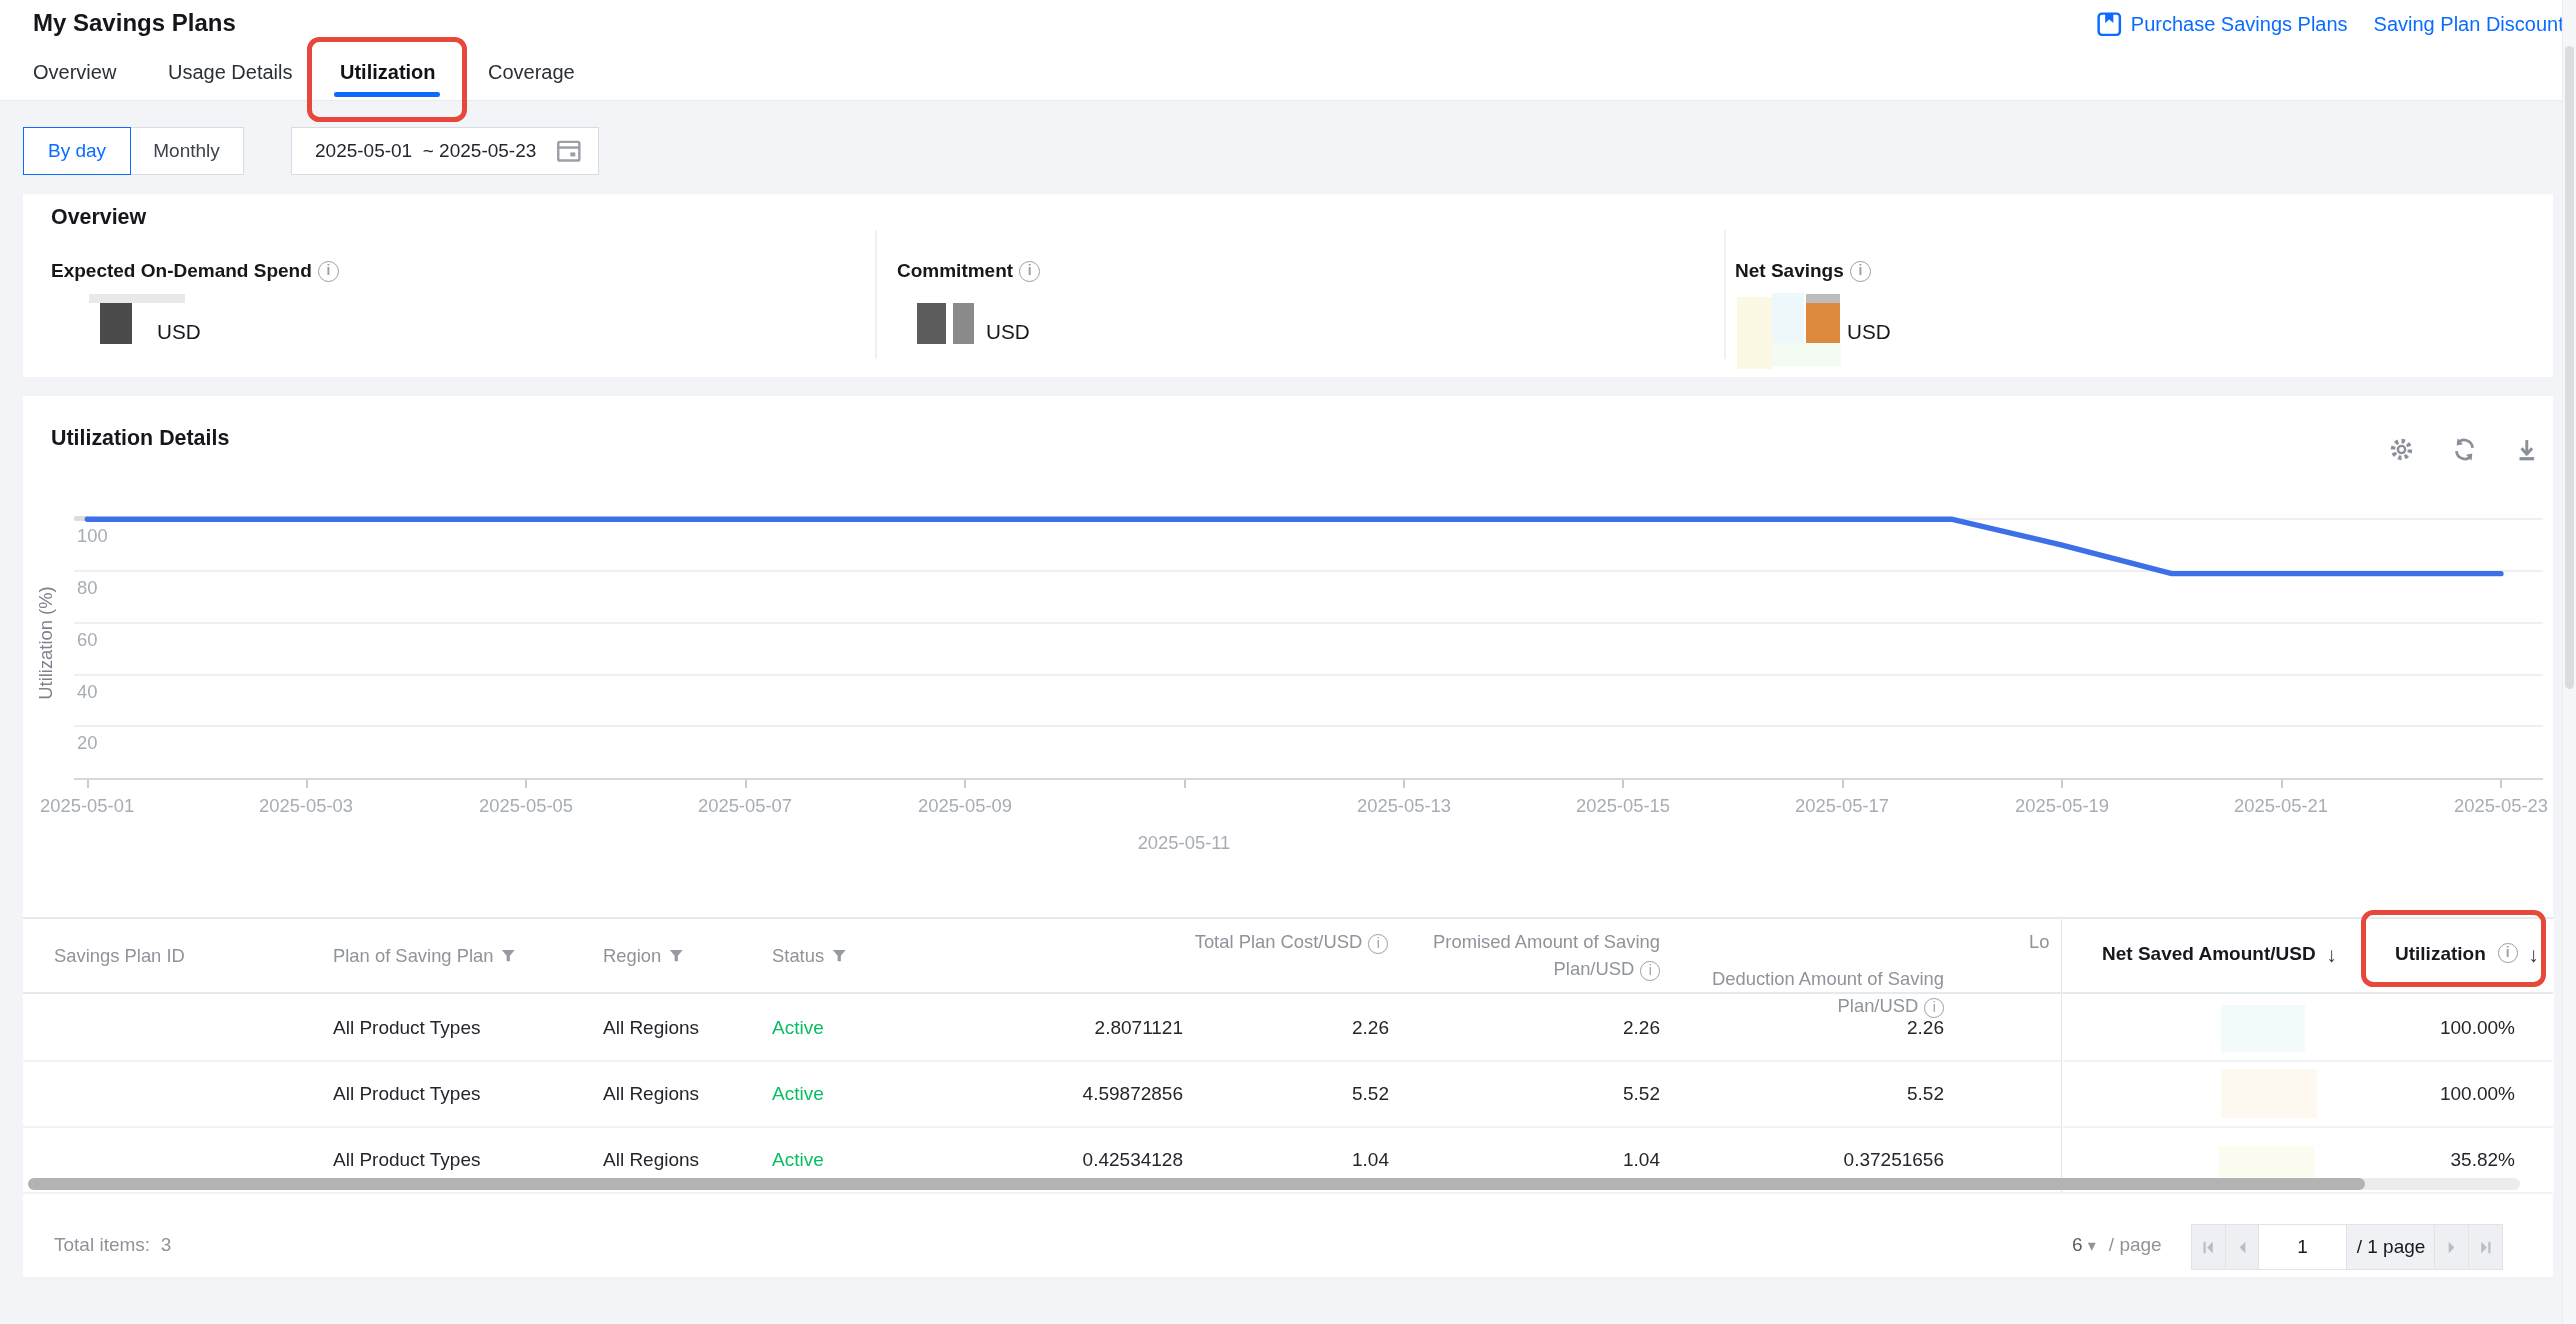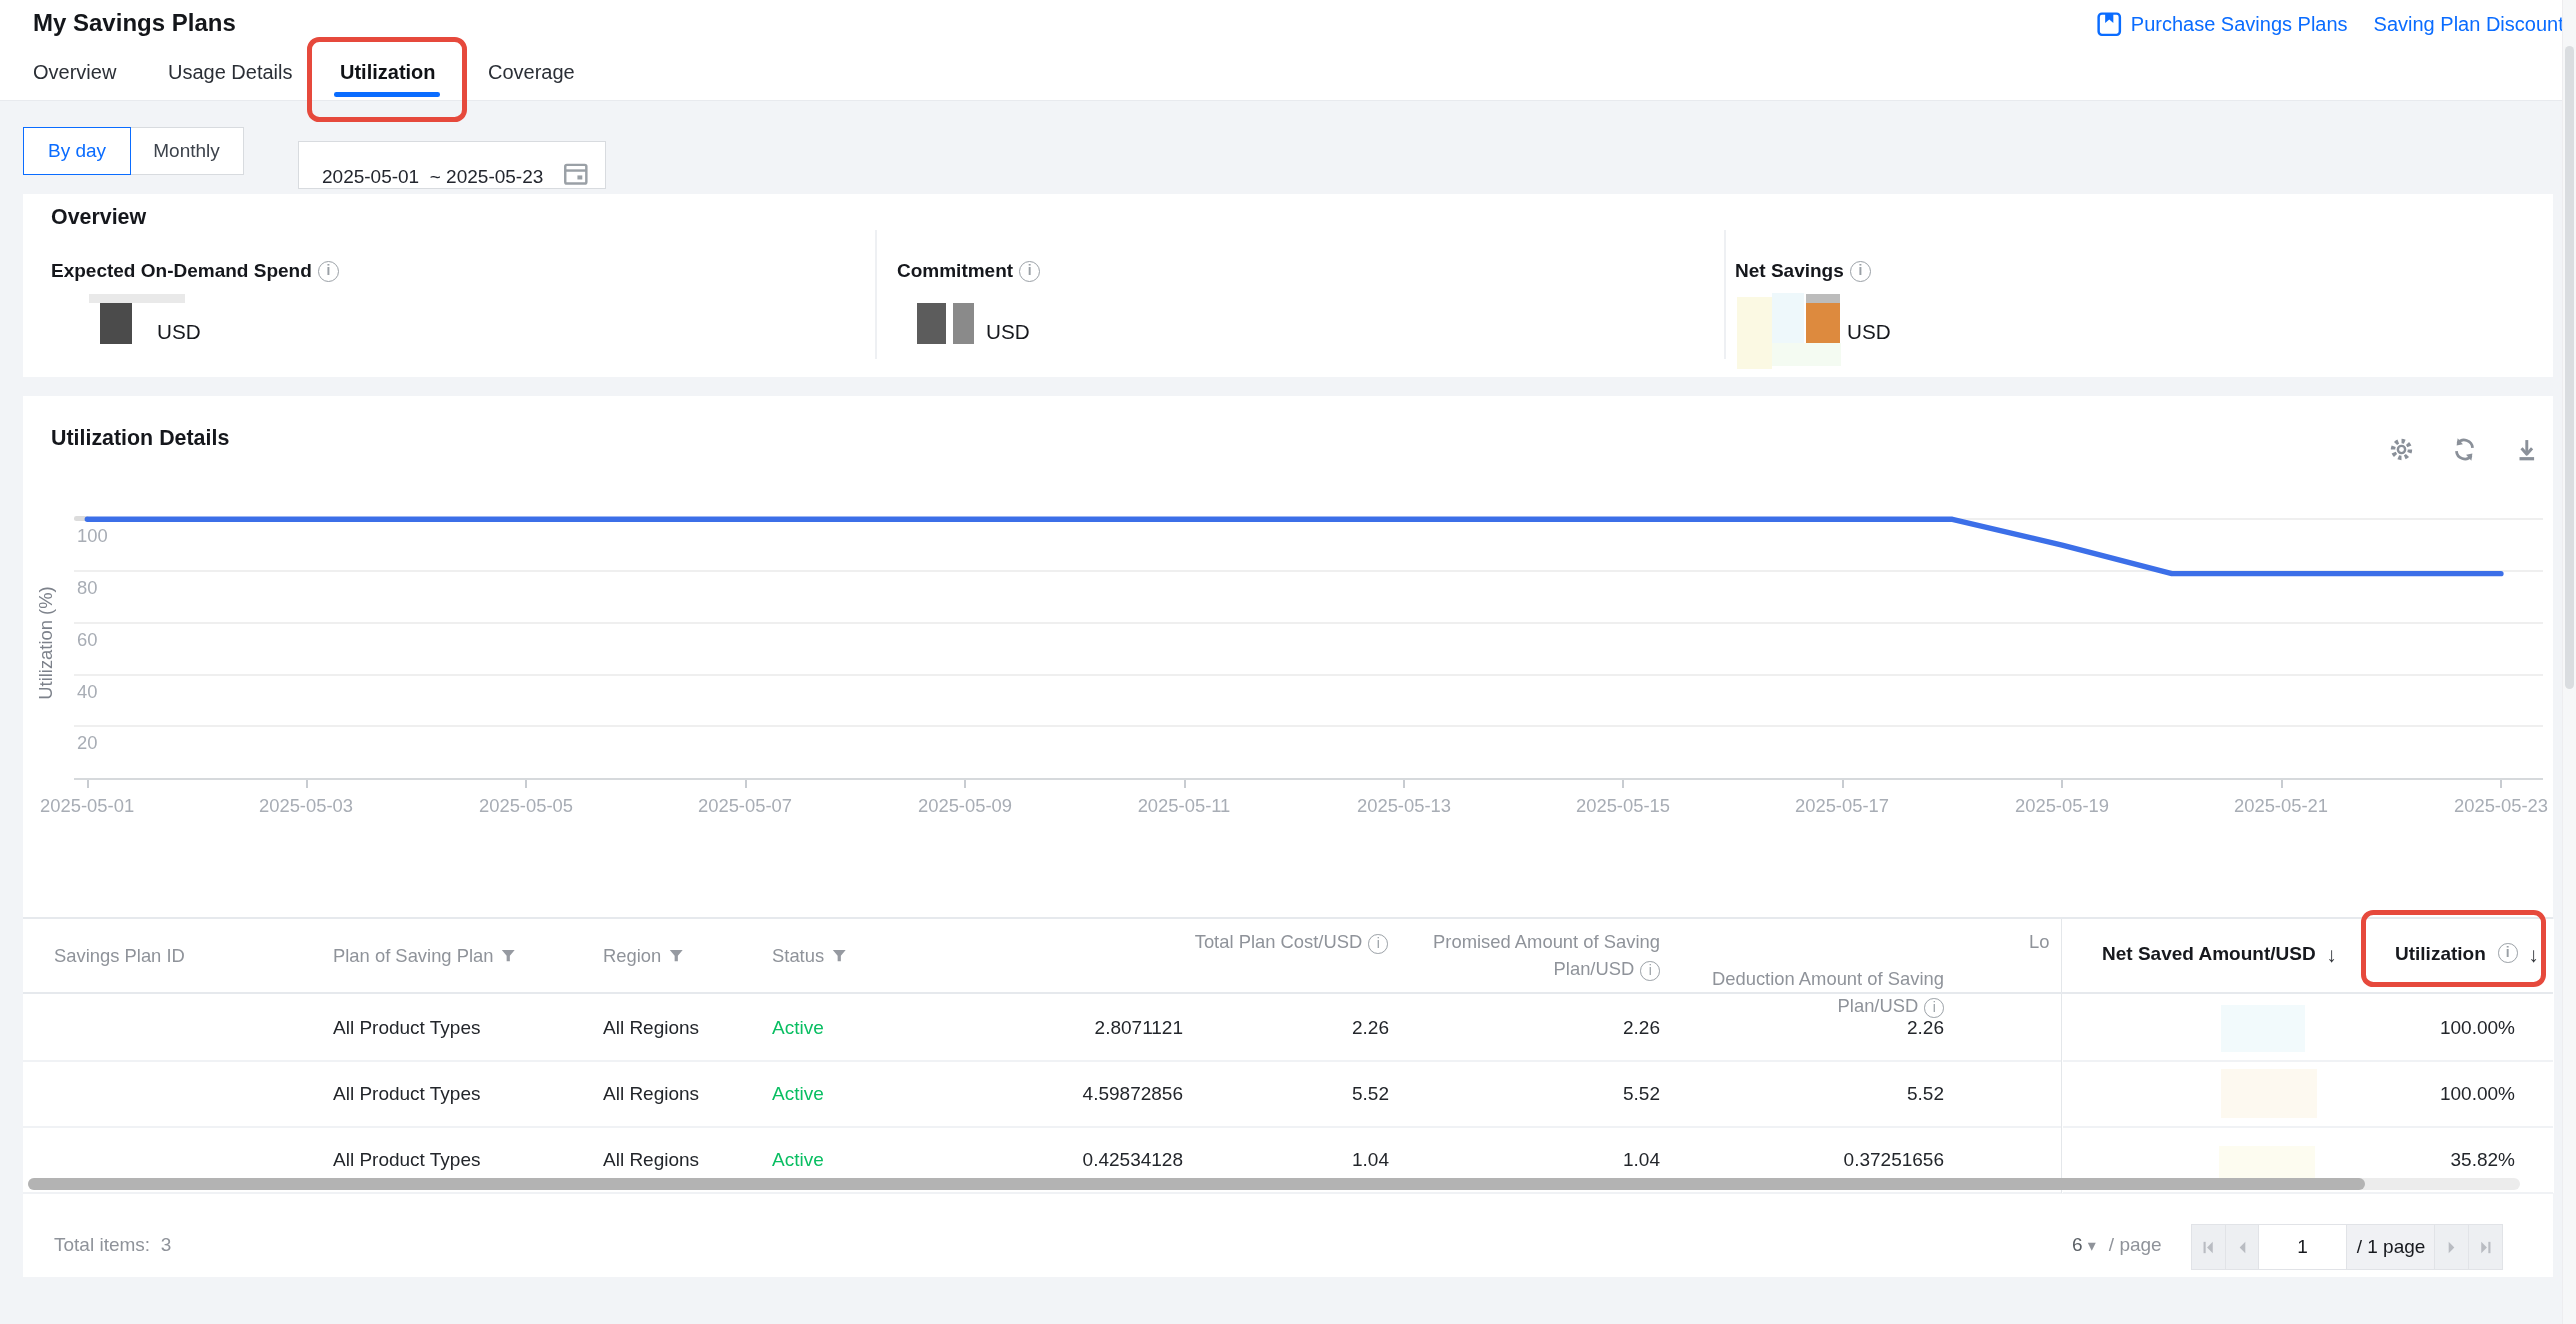--- a/index.html
+++ b/index.html
@@ -18,22 +18,22 @@
 
   
   .anno{border:5.4px solid #e6493c;border-radius:12.3px;background:transparent;pointer-events:none;}
   .anno1{left:307px;top:37px;width:150px;height:75px;}
   .anno2{left:2361px;top:910px;width:175px;height:67px;}
 
   
   .seg{height:46px;background:#fff;display:flex;align-items:center;justify-content:center;font-size:19px;cursor:pointer;}
   .seg-byday{left:23px;top:127px;width:106px;border:1.5px solid #0a6cff;color:#0a6cff;z-index:2;}
   .seg-monthly{left:129px;top:127px;width:113px;border:1.5px solid #d8dbdf;color:#3d434c;}
-  .datebox{left:291px;top:141px;width:306px;height:46px;background:#fff;border:1.5px solid #d8dbdf;
-           display:flex;align-items:flex-end;cursor:pointer;margin-left:7px;}
+  .datebox{left:291px;top:127px;width:306px;height:46px;background:#fff;border:1.5px solid #d8dbdf;
+           display:flex;align-items:center;cursor:pointer;}
   .datebox .dtext{margin-left:23px;font-size:19px;color:#23262e;white-space:pre;}
   .datebox .cal{margin-left:auto;margin-right:15.3px;display:flex;}
 
   
   .card{background:#fff;}
   .overview-card{left:23px;top:194px;width:2530px;height:183px;}
   .main-card{left:23px;top:396px;width:2530px;height:881px;}
   .section-title{font-size:21.4px;font-weight:bold;color:#15171c;}
   .ov-divider{width:1.5px;background:#eef0f3;top:230px;height:129px;}
   .metric-label{font-size:19px;font-weight:bold;color:#15171c;display:flex;align-items:center;}
@@ -202,21 +202,21 @@
       <div class="xtick" style="left:3.1px;">2025-05-01</div>
       <div class="xtickmark" style="left:87px;"></div>
       <div class="xtick" style="left:222px;">2025-05-03</div>
       <div class="xtickmark" style="left:306px;"></div>
       <div class="xtick" style="left:442px;">2025-05-05</div>
       <div class="xtickmark" style="left:525px;"></div>
       <div class="xtick" style="left:661px;">2025-05-07</div>
       <div class="xtickmark" style="left:745px;"></div>
       <div class="xtick" style="left:881px;">2025-05-09</div>
       <div class="xtickmark" style="left:964px;"></div>
-      <div class="xtick" style="left:1100px;">2025-05-11</div>
+      <div class="xtick" style="left:1100px;margin-top:37px;">2025-05-11</div>
       <div class="xtickmark" style="left:1184px;"></div>
       <div class="xtick" style="left:1320px;">2025-05-13</div>
       <div class="xtickmark" style="left:1403px;"></div>
       <div class="xtick" style="left:1539px;">2025-05-15</div>
       <div class="xtickmark" style="left:1622px;"></div>
       <div class="xtick" style="left:1758px;">2025-05-17</div>
       <div class="xtickmark" style="left:1842px;"></div>
       <div class="xtick" style="left:1978px;">2025-05-19</div>
       <div class="xtickmark" style="left:2061px;"></div>
       <div class="xtick" style="left:2197px;">2025-05-21</div>

